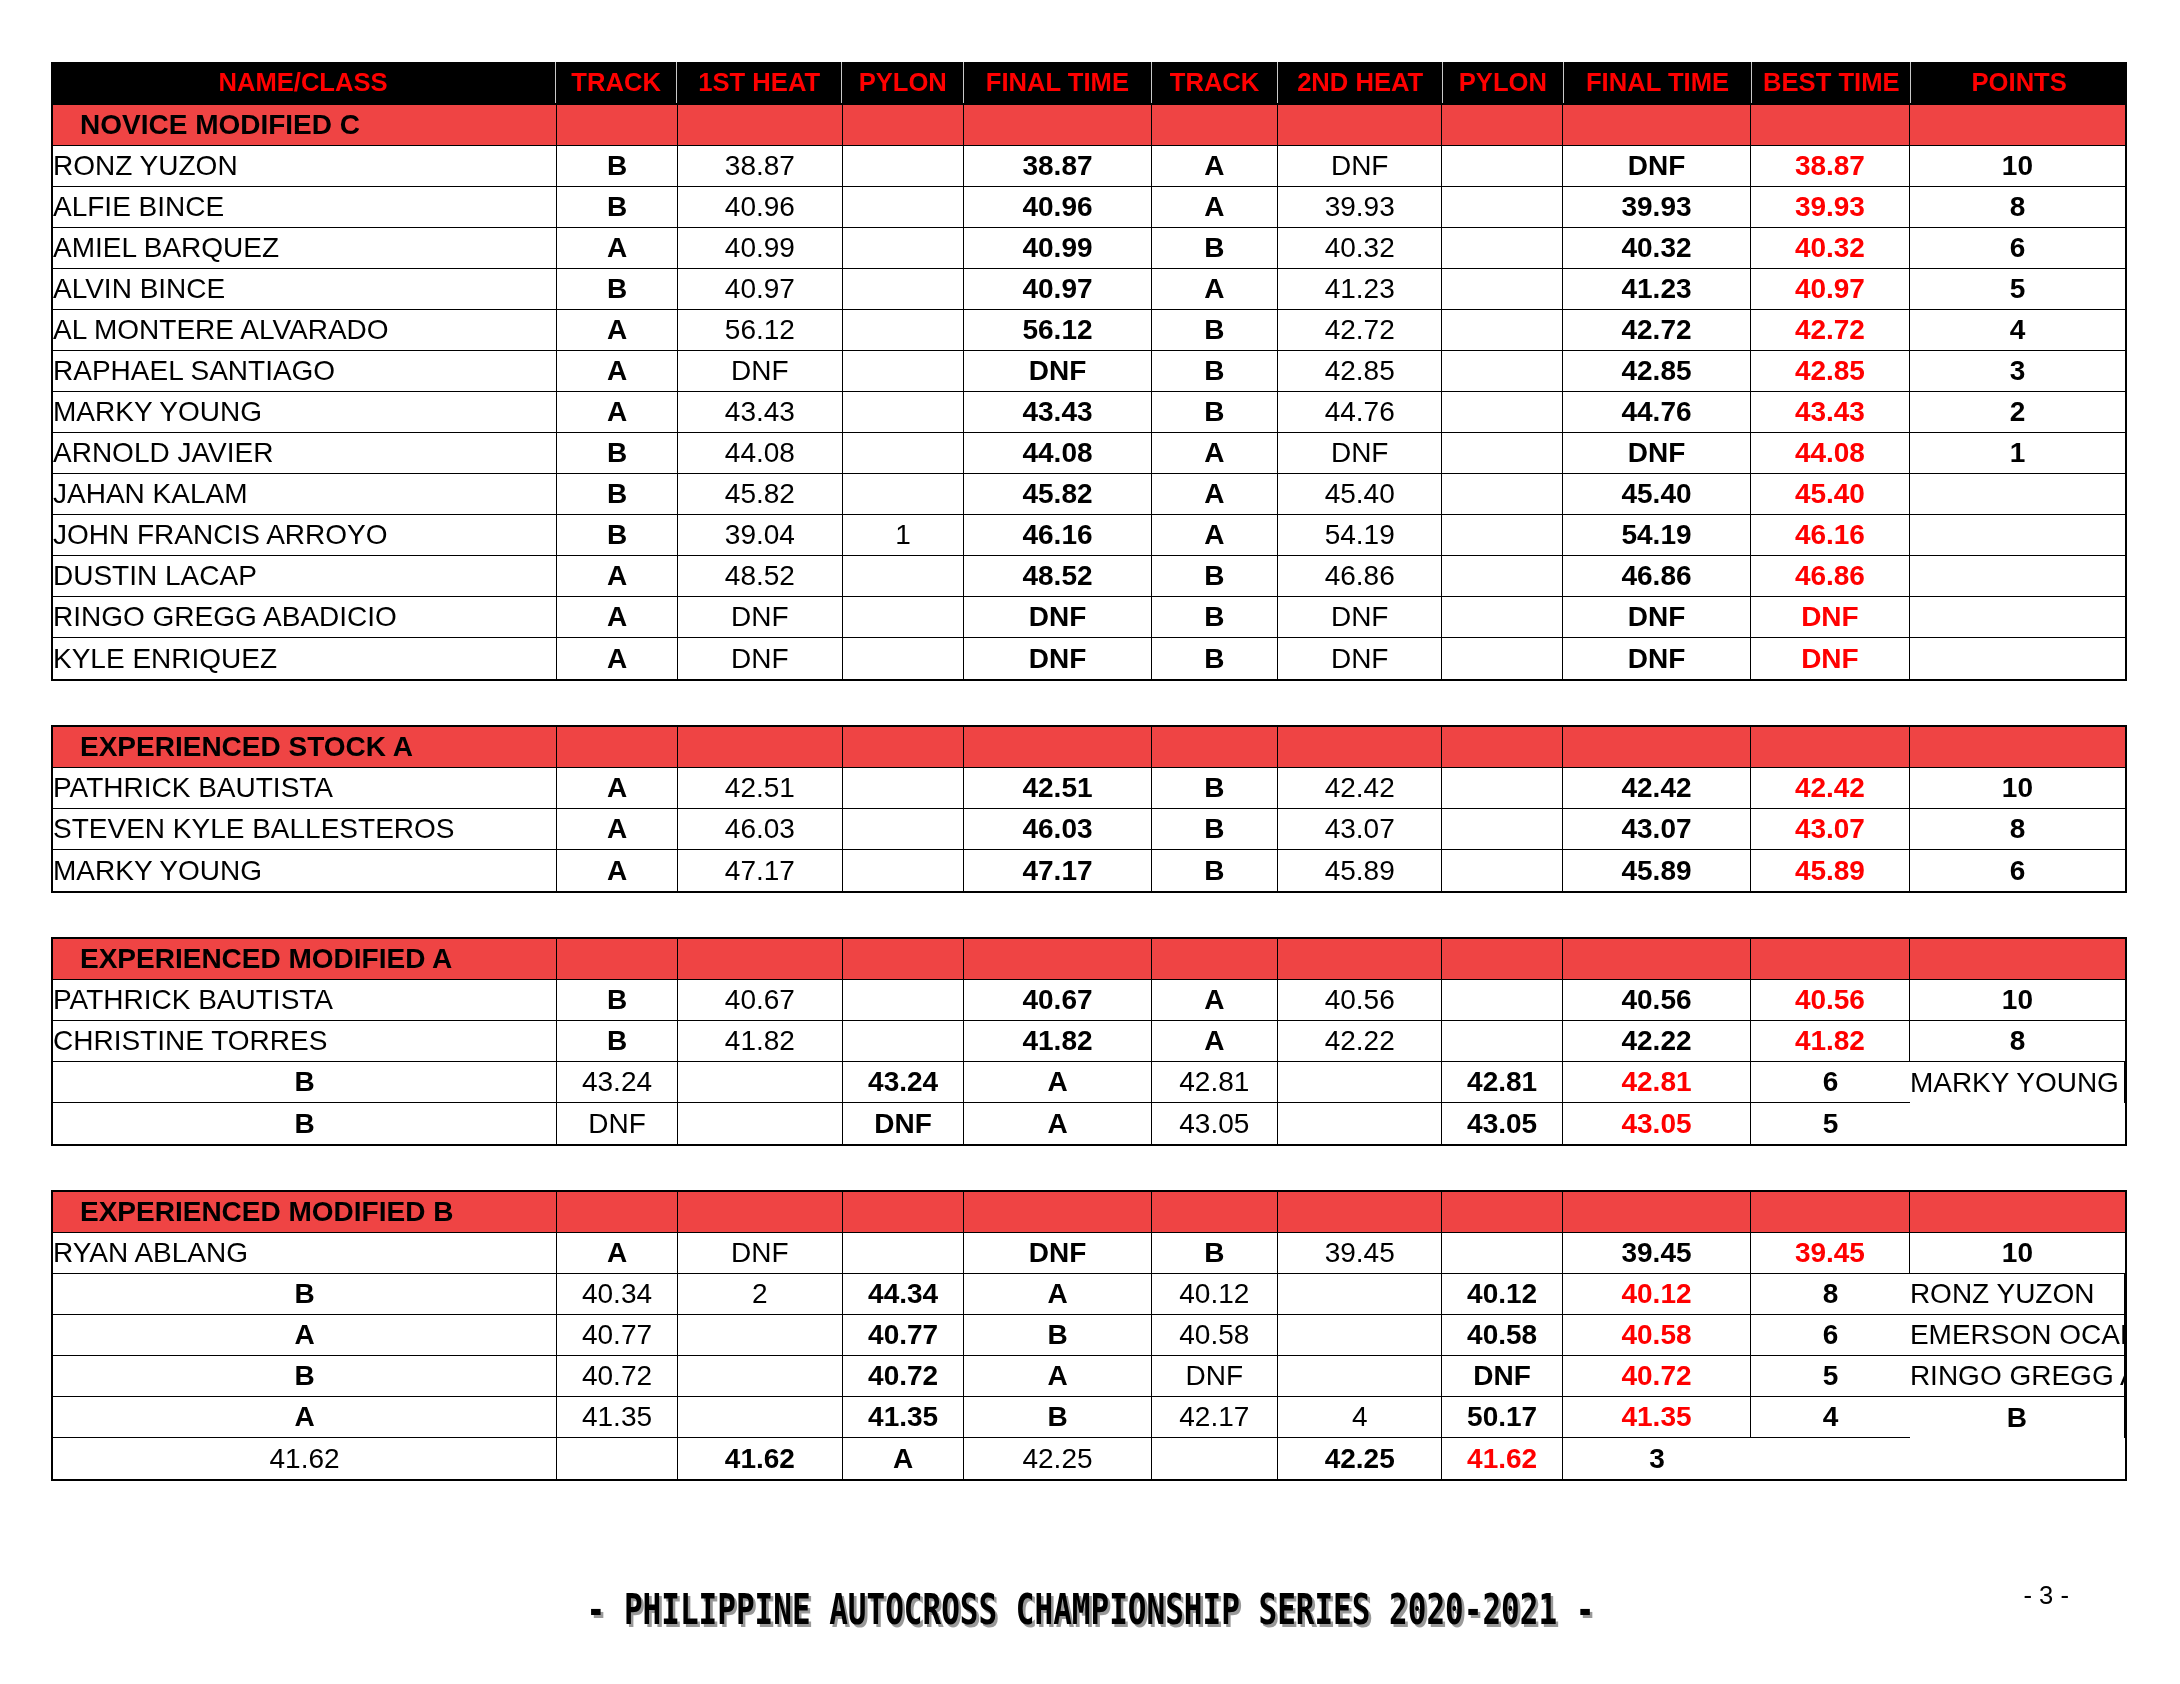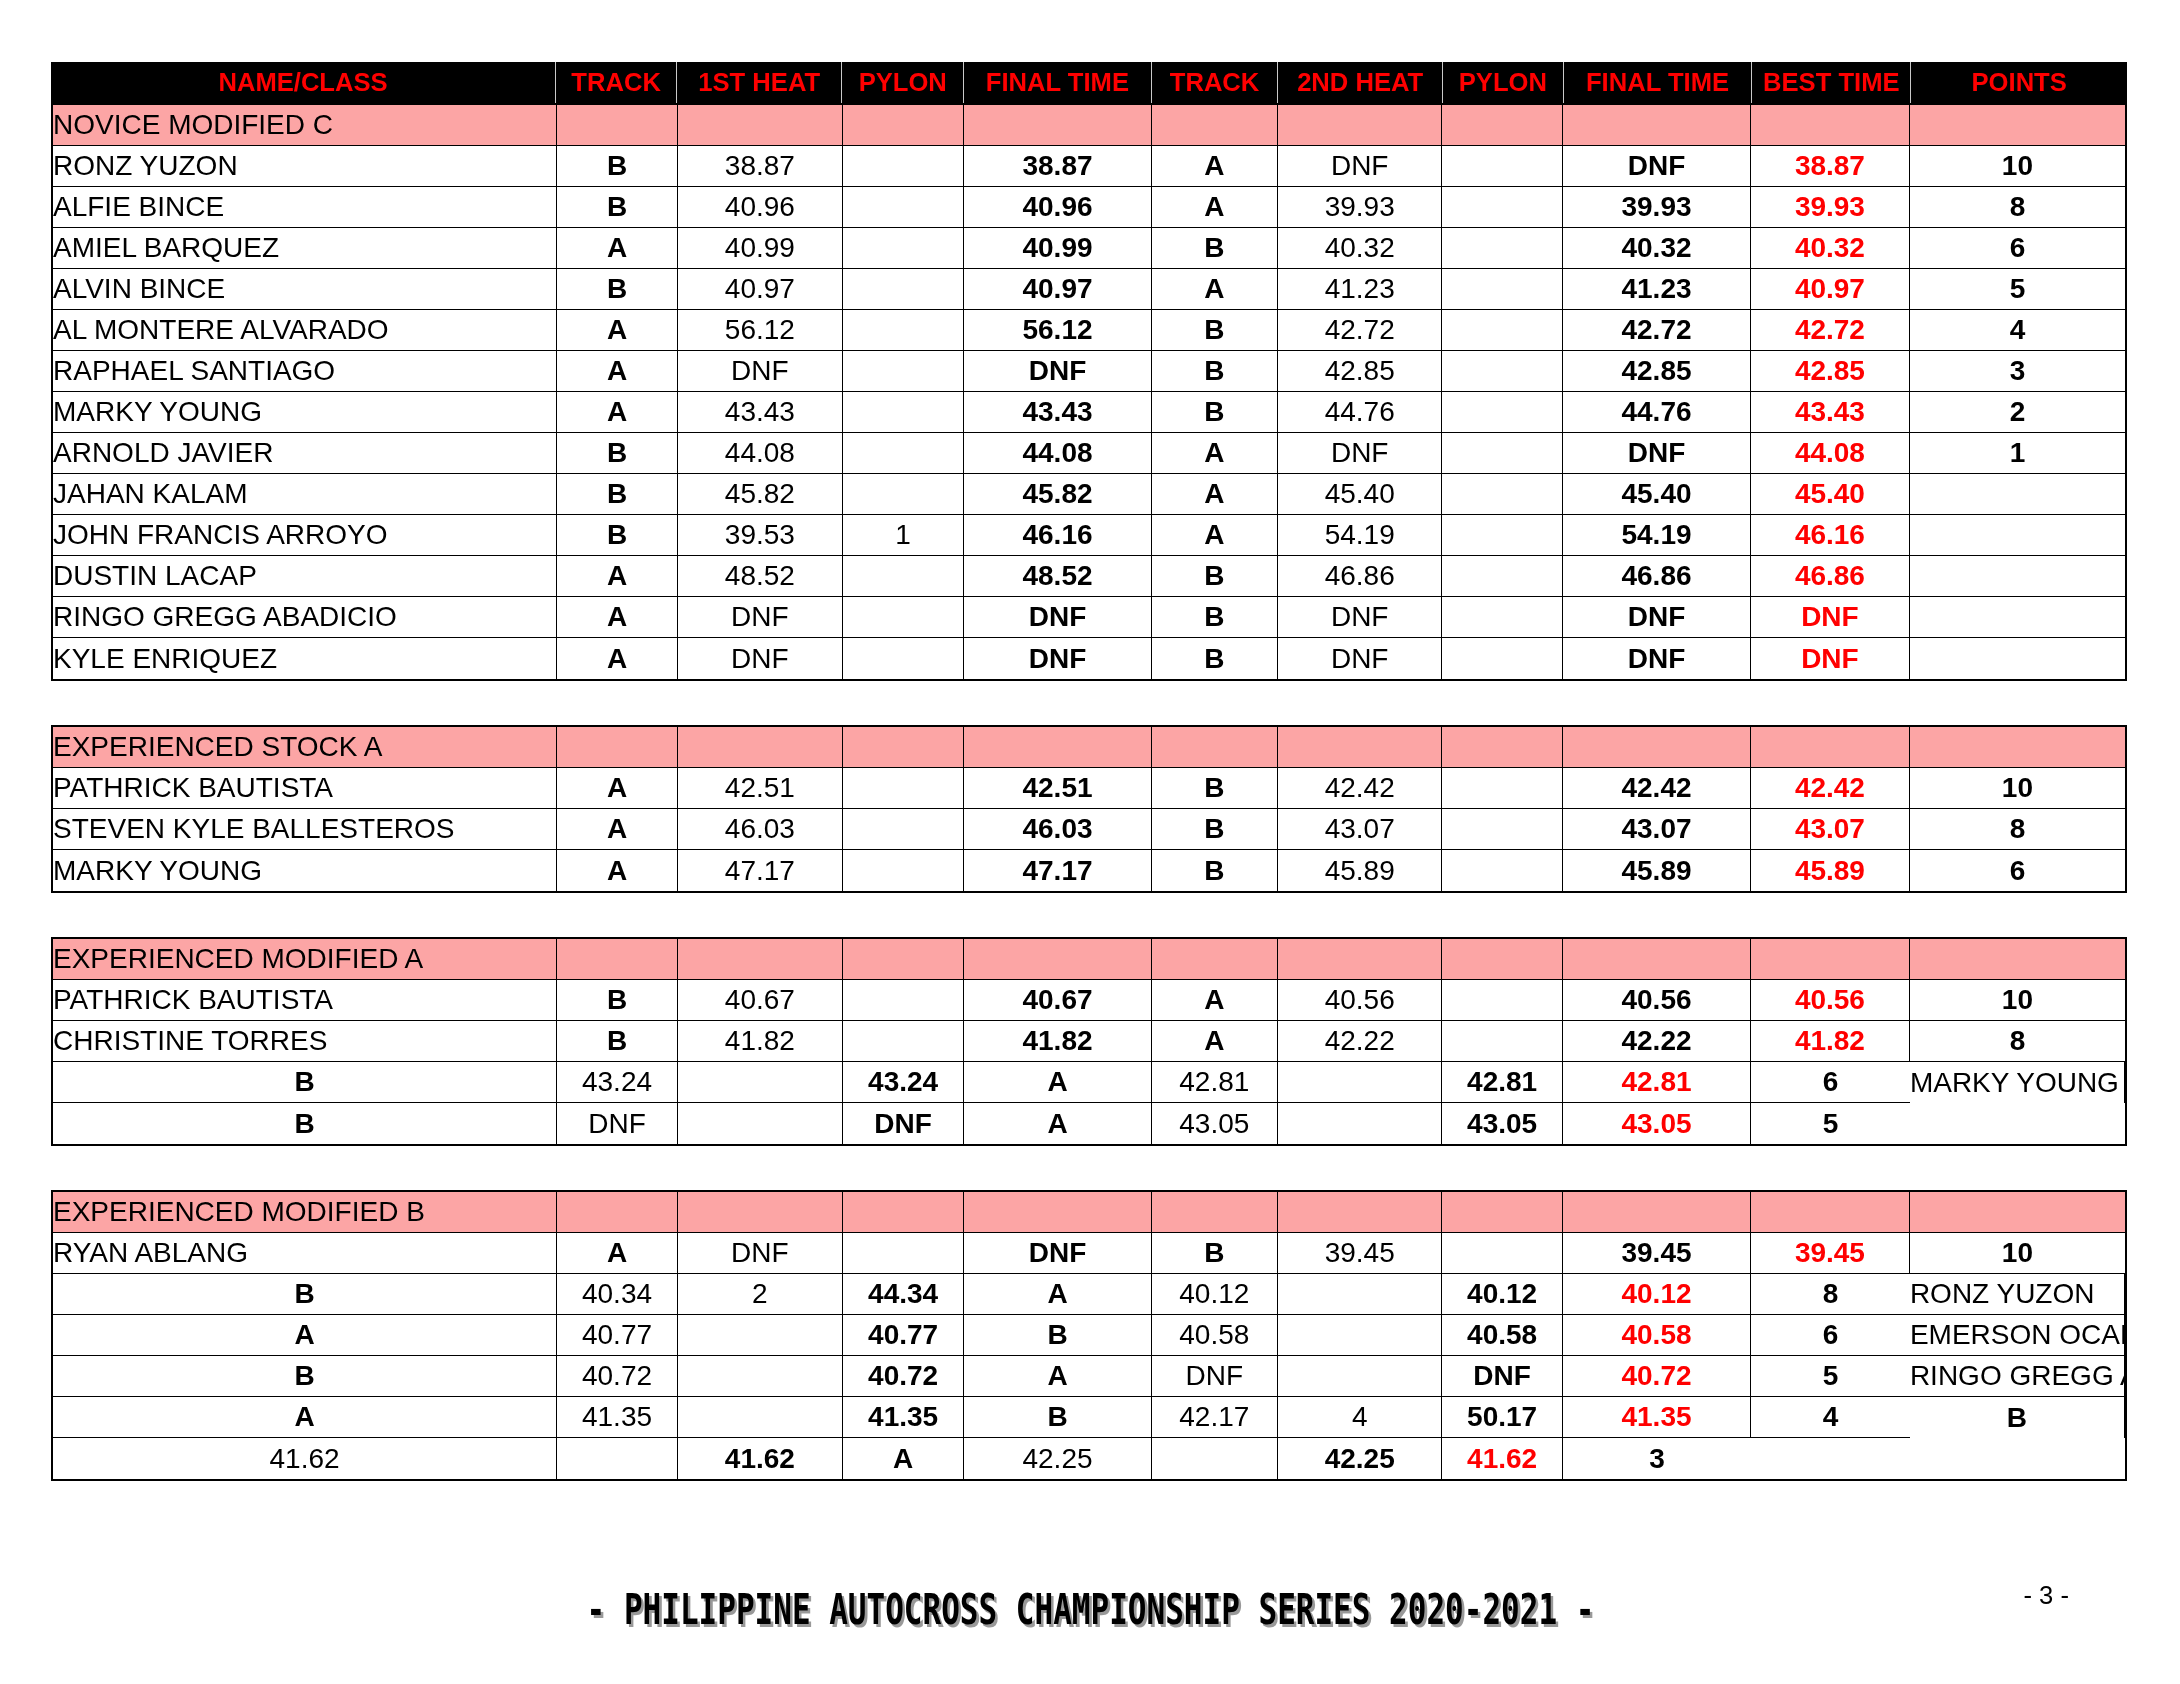--- a/index.html
+++ b/index.html
@@ -25,21 +25,21 @@
   #sections .section { margin-top:44px; }
   #sections .section:first-child { margin-top:0; }
   .cell {
     height:41px; box-sizing:border-box;
     border-right:1.7px solid #000; border-bottom:1.7px solid #000;
     display:flex; align-items:center; justify-content:center;
     font-size:28px; white-space:nowrap; overflow:hidden;
   }
   .lastcol { border-right:none; }
   .lastrow { border-bottom:none; }
-  .scell { background:#fca5a5; font-weight:400; justify-content:flex-start; padding-left:0; }
+  .scell { background:#ef4444; font-weight:700; justify-content:flex-start; padding-left:27px; }
   .c-name { justify-content:flex-start; }
   .c-track { font-weight:700; }
   .c-final { font-weight:700; }
   .c-points { font-weight:700; }
   .c-best { font-weight:700; color:#FF0000; }
   
   .footer-title {
     position:absolute; left:0; width:2181px; top:1583px; text-align:center;
     font-family:"DejaVu Sans Mono", monospace; font-weight:700; font-size:31px;
     letter-spacing:0px; transform:scaleY(1.4); transform-origin:center top;
@@ -175,21 +175,21 @@
           <div class="cell c-pylon"></div>
           <div class="cell c-final">45.82</div>
           <div class="cell c-track">A</div>
           <div class="cell c-heat">45.40</div>
           <div class="cell c-pylon"></div>
           <div class="cell c-final">45.40</div>
           <div class="cell c-best">45.40</div>
           <div class="cell c-points lastcol"></div>
           <div class="cell c-name">JOHN FRANCIS ARROYO</div>
           <div class="cell c-track">B</div>
-          <div class="cell c-heat">39.53</div>
+          <div class="cell c-heat">39.04</div>
           <div class="cell c-pylon">1</div>
           <div class="cell c-final">46.16</div>
           <div class="cell c-track">A</div>
           <div class="cell c-heat">54.19</div>
           <div class="cell c-pylon"></div>
           <div class="cell c-final">54.19</div>
           <div class="cell c-best">46.16</div>
           <div class="cell c-points lastcol"></div>
           <div class="cell c-name">DUSTIN LACAP</div>
           <div class="cell c-track">A</div>

